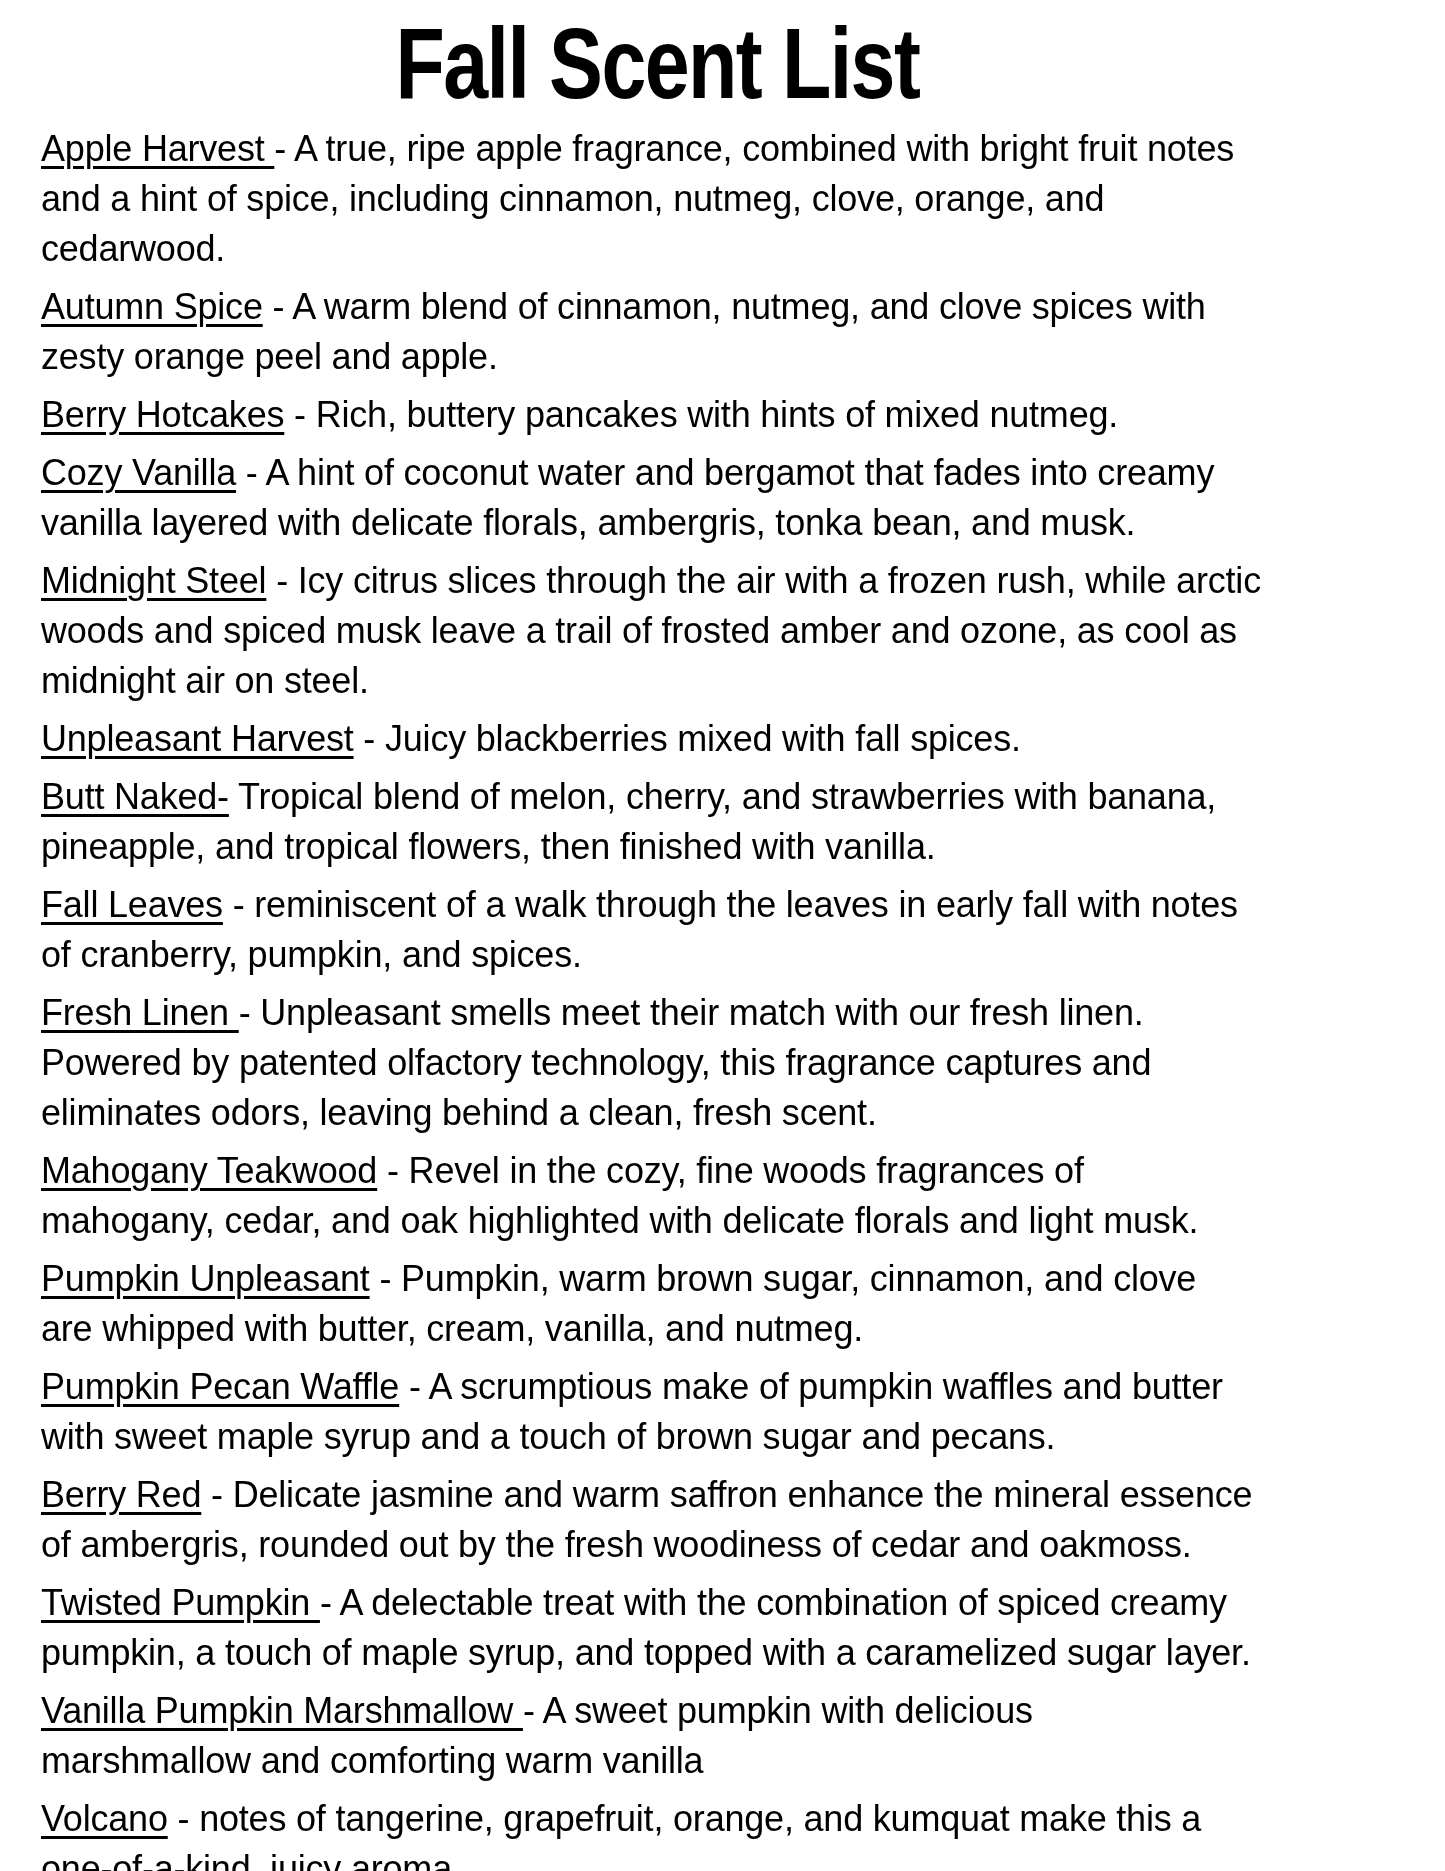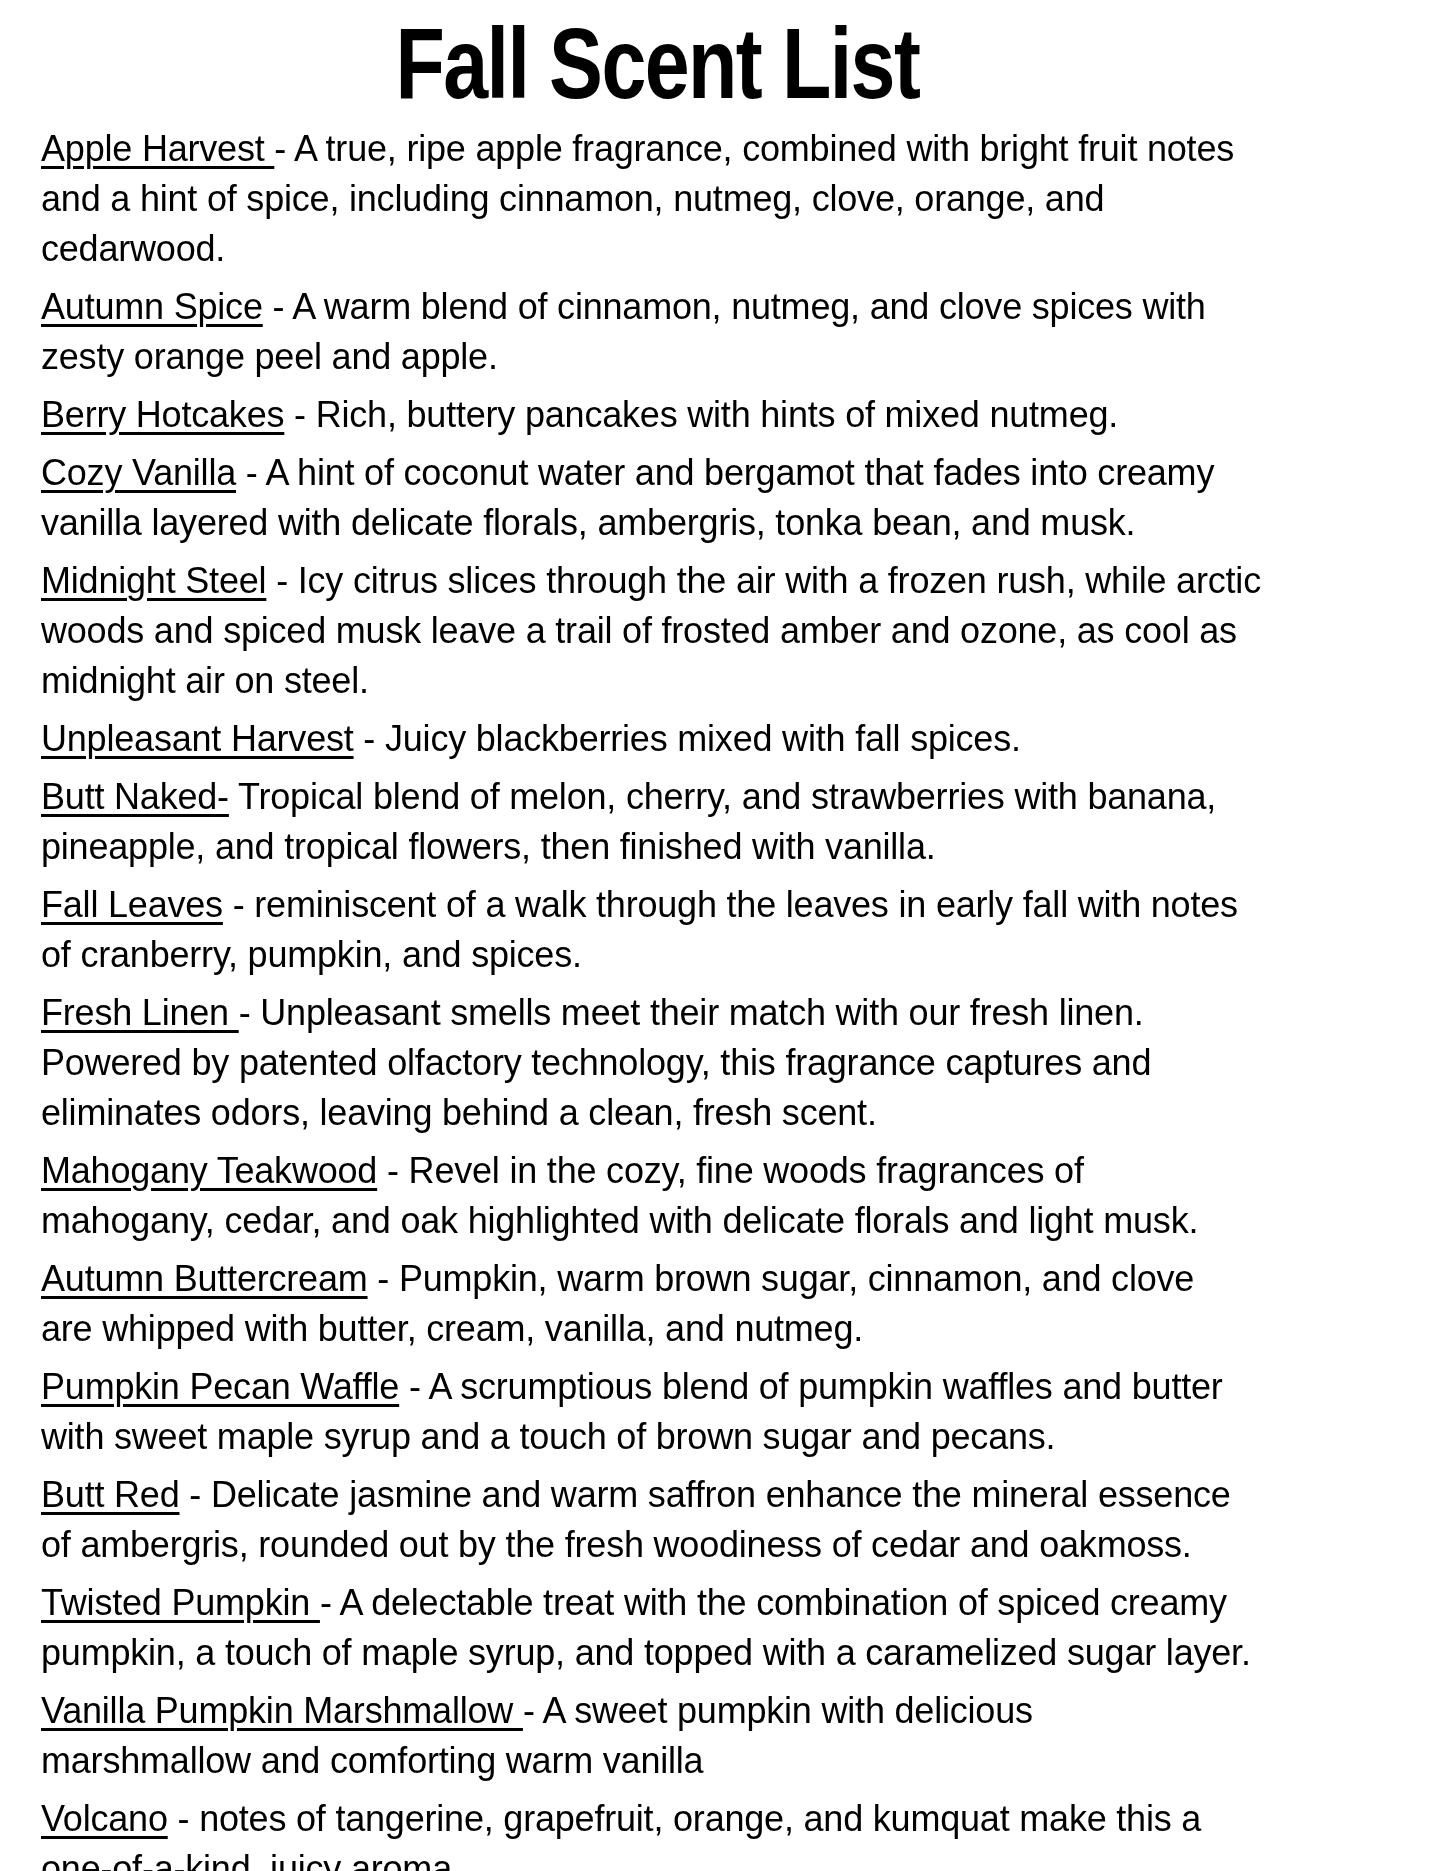--- a/index.html
+++ b/index.html
@@ -76,25 +76,25 @@
     <p class="scent-item"><span class="scent-name">Unpleasant Harvest</span><span> - </span><span>Juicy blackberries mixed with fall spices.</span></p>
     <p class="scent-item"><span class="scent-name">Butt Naked-</span><span> </span><span>Tropical blend of melon, cherry, and strawberries with banana,
 pineapple, and tropical flowers, then finished with vanilla.</span></p>
     <p class="scent-item"><span class="scent-name">Fall Leaves</span><span> - </span><span>reminiscent of a walk through the leaves in early fall with notes
 of cranberry, pumpkin, and spices.</span></p>
     <p class="scent-item"><span class="scent-name">Fresh Linen </span><span>- </span><span>Unpleasant smells meet their match with our fresh linen.
 Powered by patented olfactory technology, this fragrance captures and
 eliminates odors, leaving behind a clean, fresh scent.</span></p>
     <p class="scent-item"><span class="scent-name">Mahogany Teakwood</span><span> - </span><span>Revel in the cozy, fine woods fragrances of
 mahogany, cedar, and oak highlighted with delicate florals and light musk.</span></p>
-    <p class="scent-item"><span class="scent-name">Autumn Buttercream</span><span> - </span><span>Pumpkin, warm brown sugar, cinnamon, and clove
+    <p class="scent-item"><span class="scent-name">Pumpkin Unpleasant</span><span> - </span><span>Pumpkin, warm brown sugar, cinnamon, and clove
 are whipped with butter, cream, vanilla, and nutmeg.</span></p>
-    <p class="scent-item"><span class="scent-name">Pumpkin Pecan Waffle</span><span> - </span><span>A scrumptious blend of pumpkin waffles and butter
+    <p class="scent-item"><span class="scent-name">Pumpkin Pecan Waffle</span><span> - </span><span>A scrumptious make of pumpkin waffles and butter
 with sweet maple syrup and a touch of brown sugar and pecans.</span></p>
-    <p class="scent-item"><span class="scent-name">Butt Red</span><span> - </span><span>Delicate jasmine and warm saffron enhance the mineral essence
+    <p class="scent-item"><span class="scent-name">Berry Red</span><span> - </span><span>Delicate jasmine and warm saffron enhance the mineral essence
 of ambergris, rounded out by the fresh woodiness of cedar and oakmoss.</span></p>
     <p class="scent-item"><span class="scent-name">Twisted Pumpkin </span><span>- </span><span>A delectable treat with the combination of spiced creamy
 pumpkin, a touch of maple syrup, and topped with a caramelized sugar layer.</span></p>
     <p class="scent-item"><span class="scent-name">Vanilla Pumpkin Marshmallow </span><span>- </span><span>A sweet pumpkin with delicious
 marshmallow and comforting warm vanilla</span></p>
     <p class="scent-item"><span class="scent-name">Volcano</span><span> - </span><span>notes of tangerine, grapefruit, orange, and kumquat make this a
 one-of-a-kind, juicy aroma.</span></p>
   </div>
 </div>
 

